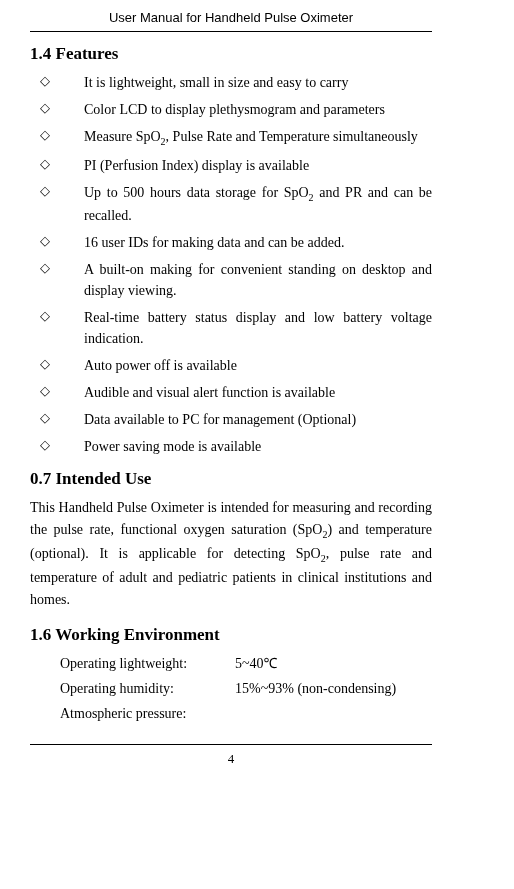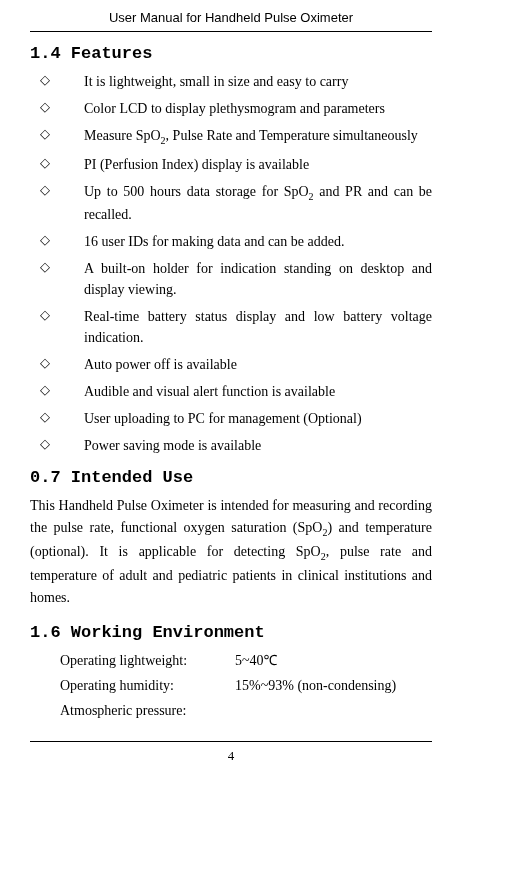--- a/index.html
+++ b/index.html
@@ -32,21 +32,21 @@
       padding-bottom: 6px;
       margin-bottom: 12px;
       font-family: Arial, sans-serif;
     }
 
     .section-title {
       font-size: 17px;
       font-weight: bold;
       margin-top: 10px;
       margin-bottom: 8px;
-      font-family: Liberation Mono, monospace;
+      font-family: Liberation Serif, serif;
     }
 
     .features-list {
       list-style: none;
       padding: 0;
       margin: 0 0 12px 0;
     }
 
     .features-list li {
       display: flex;
@@ -141,37 +141,37 @@
     <li>
       <span class="diamond-icon">◇</span>
       <span class="feature-text">Up to 500 hours data storage for SpO<sub>2</sub> and PR and can be recalled.</span>
     </li>
     <li>
       <span class="diamond-icon">◇</span>
       <span class="feature-text">16 user IDs for making data and can be added.</span>
     </li>
     <li>
       <span class="diamond-icon">◇</span>
-      <span class="feature-text">A built-on holder for indication standing on desktop and display viewing.</span>
+      <span class="feature-text">A built-on making for convenient standing on desktop and display viewing.</span>
     </li>
     <li>
       <span class="diamond-icon">◇</span>
       <span class="feature-text">Real-time battery status display and low battery voltage indication.</span>
     </li>
     <li>
       <span class="diamond-icon">◇</span>
       <span class="feature-text">Auto power off is available</span>
     </li>
     <li>
       <span class="diamond-icon">◇</span>
       <span class="feature-text">Audible and visual alert function is available</span>
     </li>
     <li>
       <span class="diamond-icon">◇</span>
-      <span class="feature-text">User uploading to PC for management (Optional)</span>
+      <span class="feature-text">Data available to PC for management (Optional)</span>
     </li>
     <li>
       <span class="diamond-icon">◇</span>
       <span class="feature-text">Power saving mode is available</span>
     </li>
   </ul>
 
   <div class="section-title">
     <span>0.7 Intended Use</span>
   </div>

